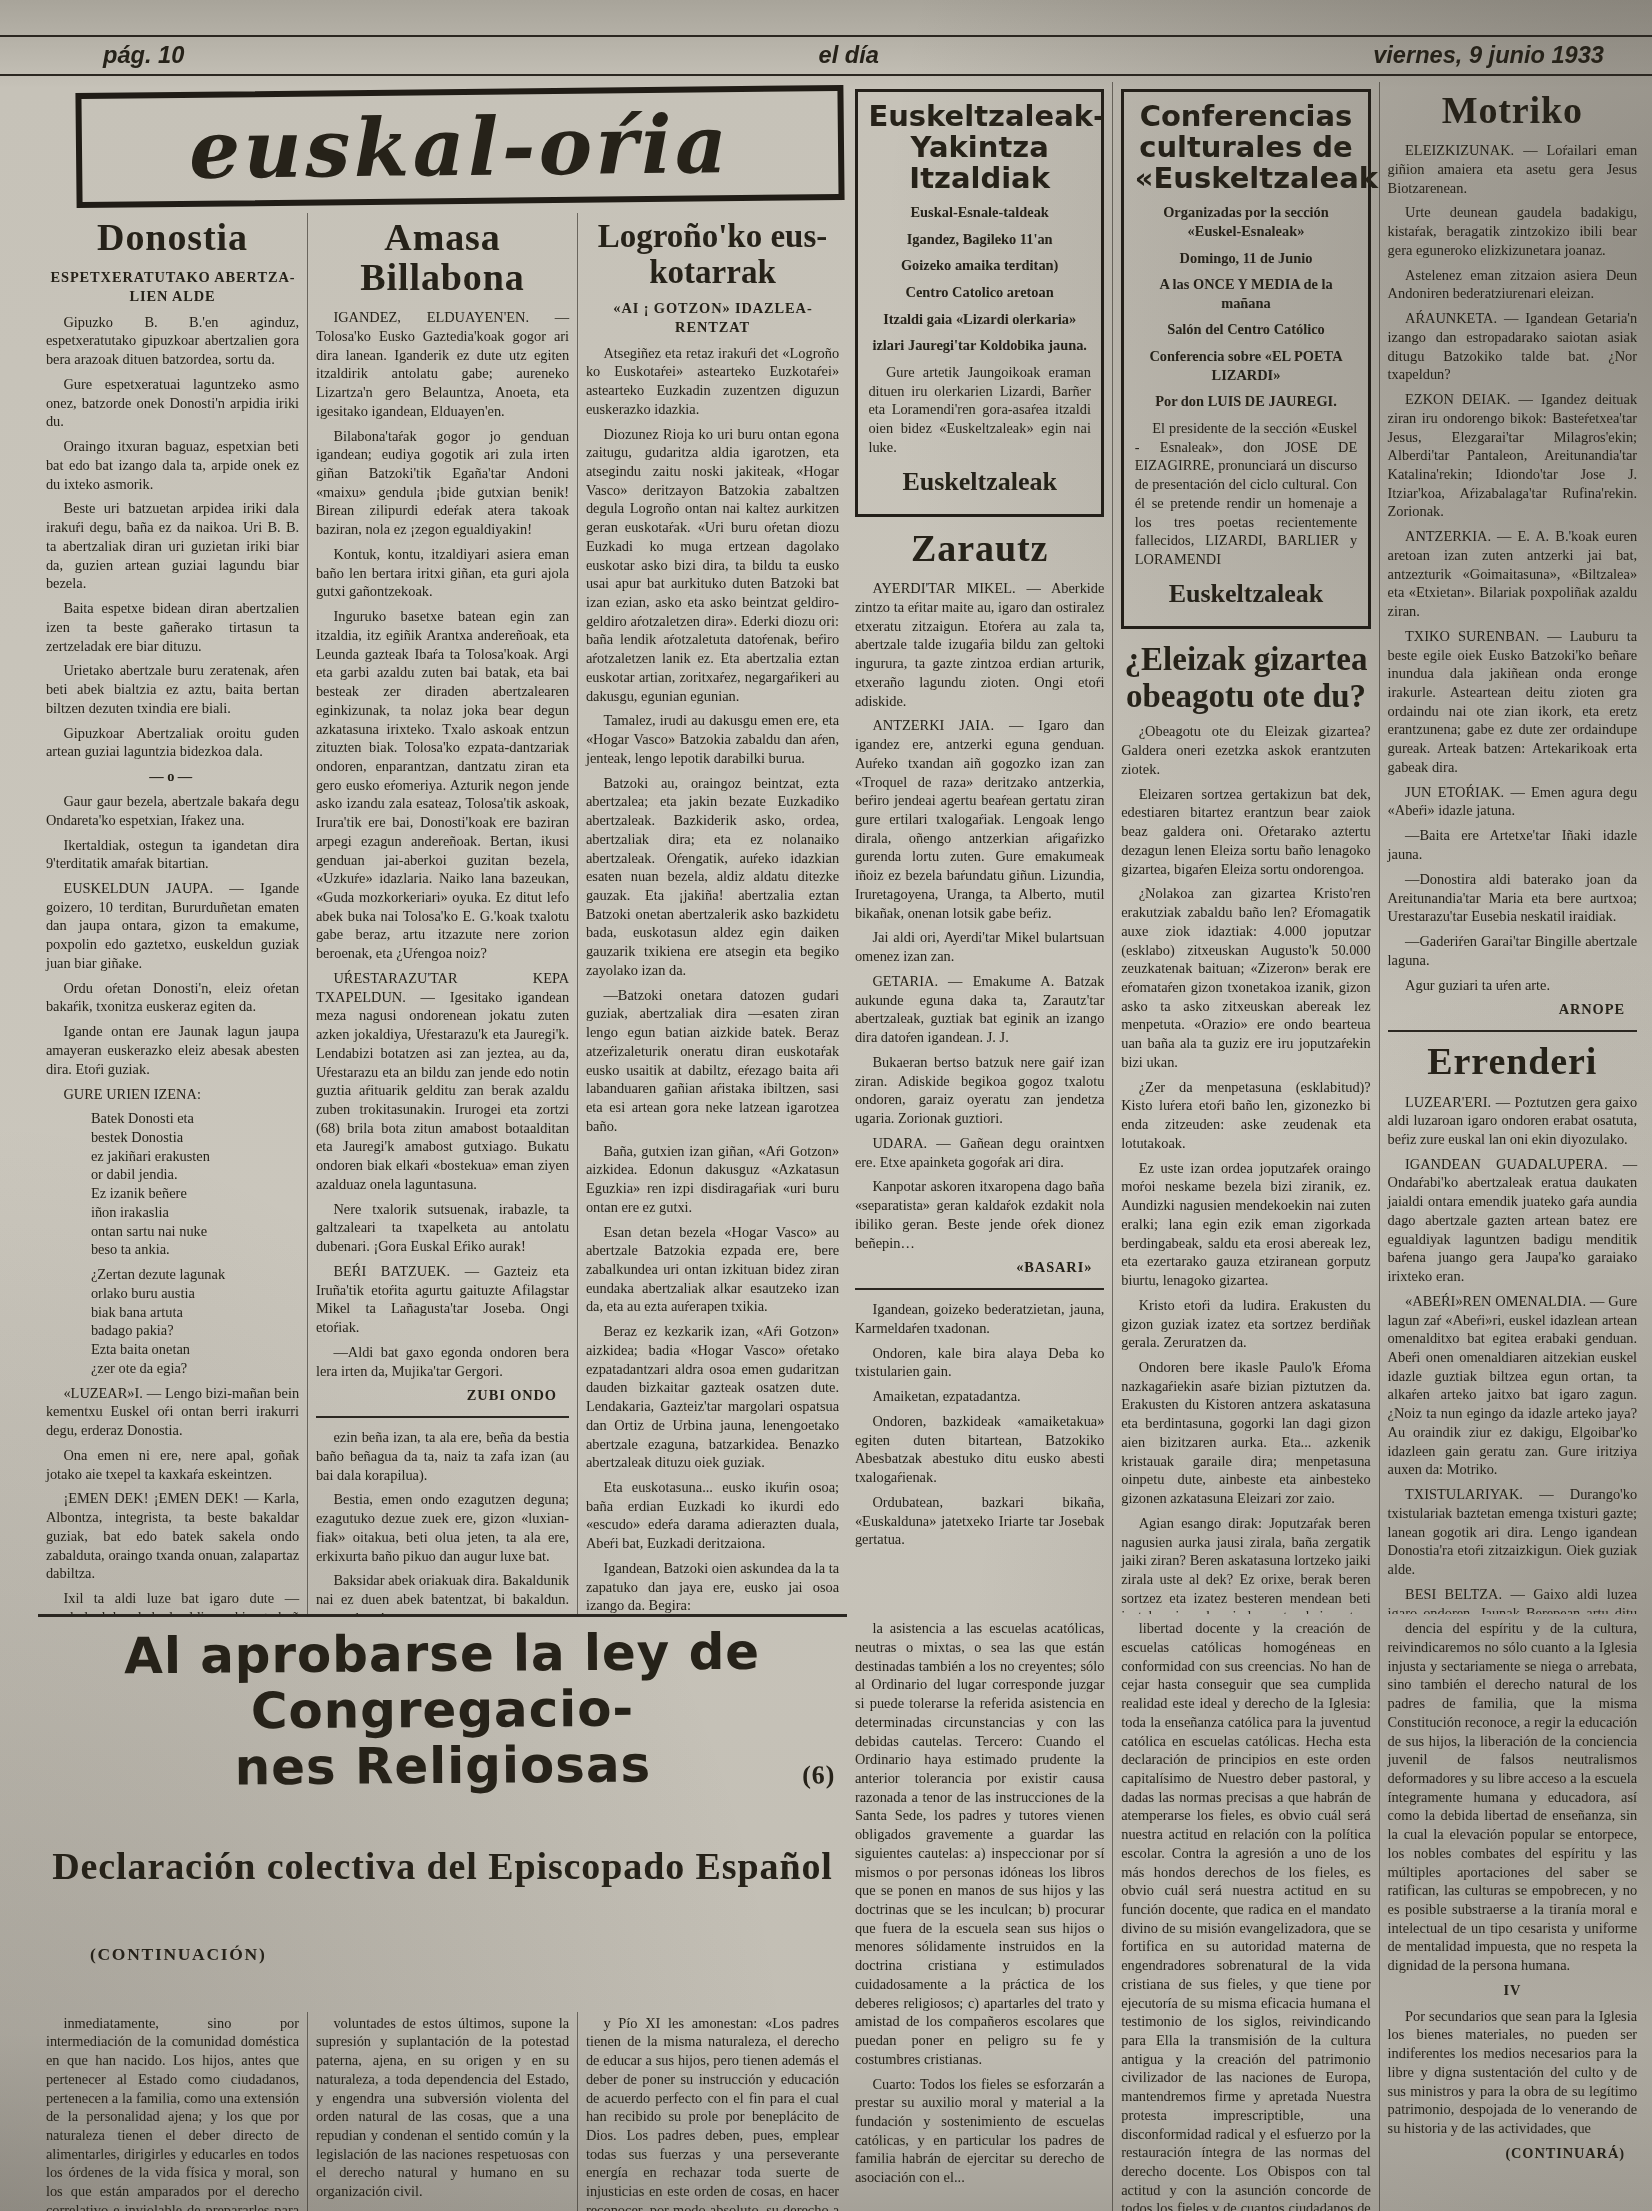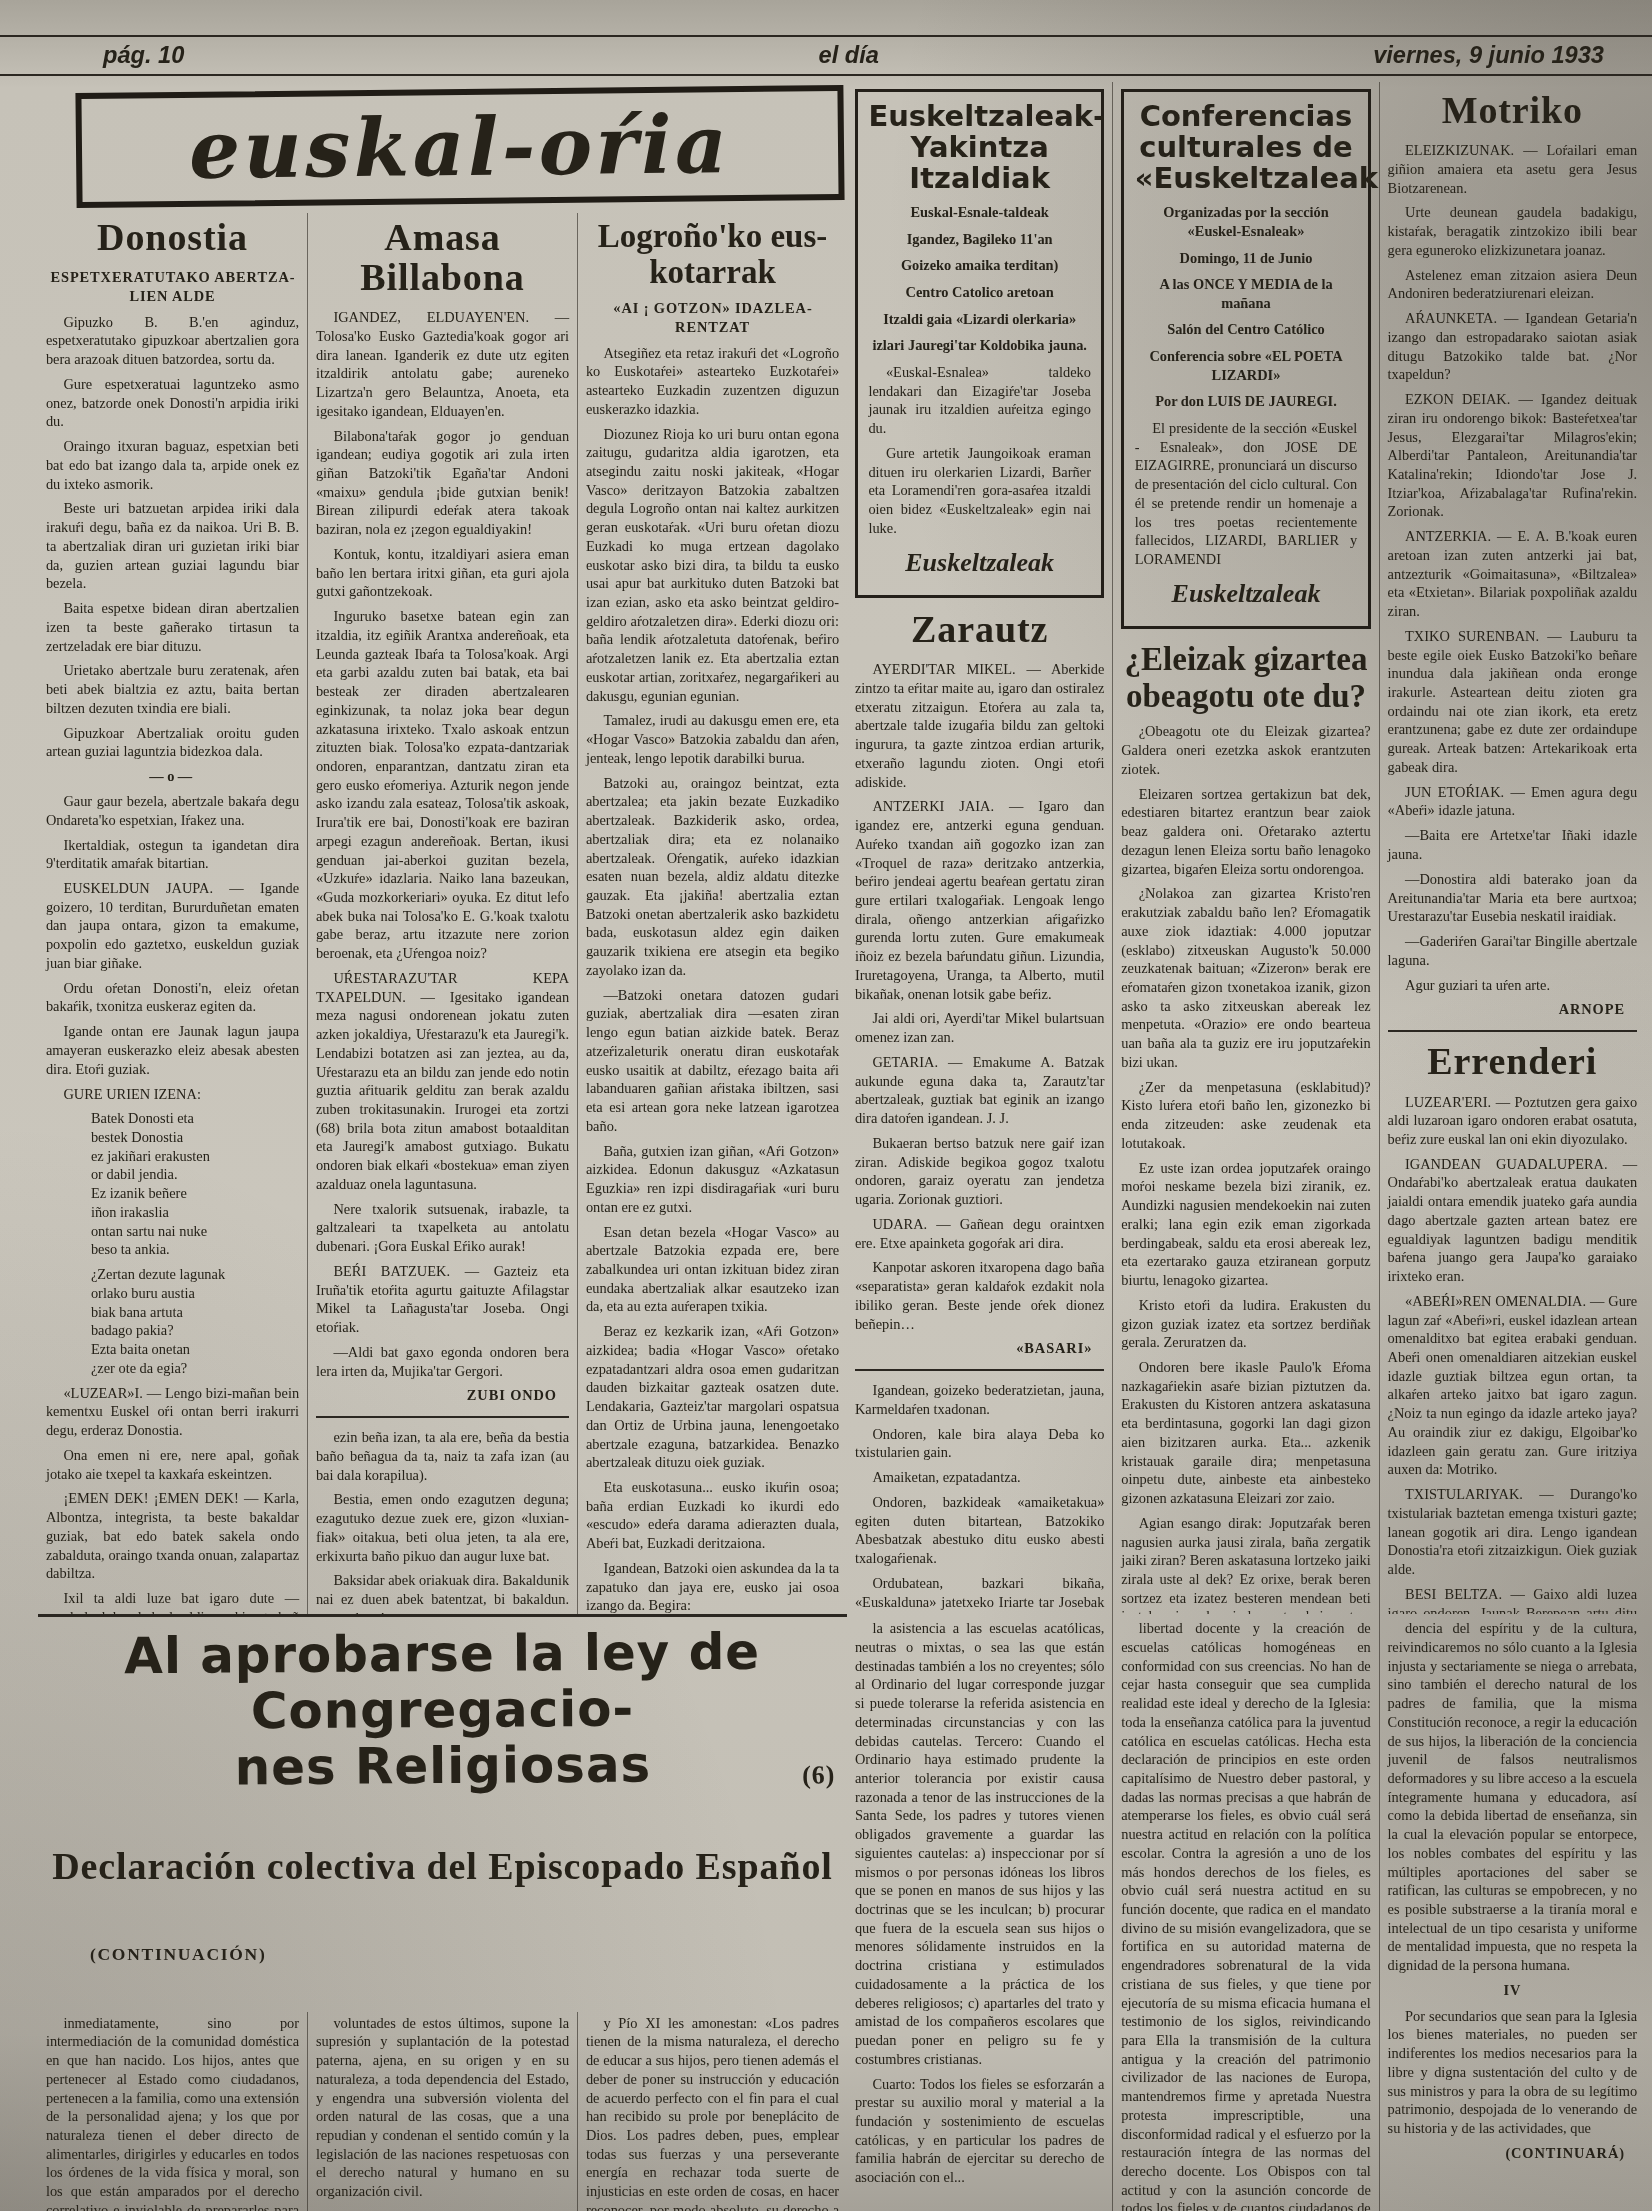--- a/index.html
+++ b/index.html
@@ -30,21 +30,21 @@
   .rcol{width:266px;padding:5.2px 7.9px 0 7.9px;border-right:0.9px solid rgba(45,40,33,.6);
     font-size:14.4px;line-height:1.3;text-align:justify;overflow:hidden;}
   .rcol.last{border-right:none;}
   .blk{margin:0 0 6.1px;text-indent:17.5px;}
   .h1{font-size:38px;font-weight:bold;text-align:center;text-indent:0;line-height:1.05;
     margin:3.5px 0 10.5px;letter-spacing:0.9px;}
   .h1b{font-size:33px;font-weight:bold;text-align:center;text-indent:0;line-height:1.1;margin:3.5px 0 8.7px;}
   .center{text-align:center;font-weight:bold;text-indent:0;letter-spacing:0.9px;margin:3.5px 0 7px;}
   .verse{text-indent:0;padding-left:45px;white-space:pre-line;text-align:left;}
   .sig{text-align:right;font-weight:bold;text-indent:0;padding-right:12.2px;letter-spacing:0.9px;}
-  .bsig{text-align:center;font-weight:bold;text-indent:0;font-size:26px;margin-top:8.7px;font-style:italic;}
+  .bsig{text-align:center;font-weight:bold;text-indent:0;font-size:26px;margin-top:8.7px;}
   .rule{border:0;border-top:2.6px solid #2b2721;height:0;margin:10.5px 0;}
   .orule{text-align:center;font-weight:bold;text-indent:0;letter-spacing:3.5px;}
   .boxed{border:3.5px solid #231f19;padding:7px 10.5px 8.7px;margin:1.7px 0 12.2px;}
   .boxtitle{font-family:"DejaVu Sans",sans-serif;font-weight:bold;font-size:29px;
     line-height:1.08;text-align:center;text-indent:0;margin:1.7px 0 8.7px;}
   .boxline{text-align:center;font-weight:bold;text-indent:0;margin:7.9px 0;font-family:Liberation Serif, serif;}
   .bottom{position:absolute;top:1614px;left:38px;width:1607px;height:597px;display:flex;}
   .bgroup-left{width:809px;border-top:3.5px solid #2b2721;display:flex;flex-direction:column;gap:43px;}
   .bighead{position:relative;font-family:"DejaVu Sans",sans-serif;font-weight:bold;
     font-size:50px;line-height:1.12;text-align:center;letter-spacing:0.9px;margin:8.7px 7px 1.7px;
@@ -141,21 +141,20 @@
     </div>
     <div class="rcol boxedwrap">
       <div class="boxed">
           <p class="blk boxtitle">Euskeltzaleak-Yakintza Itzaldiak</p>
           <p class="blk boxline">Euskal-Esnale-taldeak</p>
           <p class="blk boxline">Igandez, Bagileko 11'an</p>
           <p class="blk boxline">Goizeko amaika terditan)</p>
           <p class="blk boxline">Centro Catolico aretoan</p>
           <p class="blk boxline">Itzaldi gaia «Lizardi olerkaria»</p>
           <p class="blk boxline">izlari Jauregi'tar Koldobika jauna.</p>
-          <p class="blk para">«Euskal-Esnalea» taldeko lendakari dan Eizagiŕe'tar Joseba jaunak iru itzaldien auŕeitza egingo du.</p>
           <p class="blk para">Gure artetik Jaungoikoak eraman dituen iru olerkarien Lizardi, Barñer eta Loramendi'ren gora-asaŕea itzaldi oien bidez «Euskeltzaleak» egin nai luke.</p>
           <p class="blk bsig">Euskeltzaleak</p>
         </div>
       <div>
           <p class="blk h1">Zarautz</p>
           <p class="blk para">AYERDI'TAR MIKEL. — Aberkide zintzo ta eŕitar maite au, igaro dan ostiralez etxeratu zitzaigun. Etoŕera au zala ta, abertzale talde izugaŕia bildu zan geltoki ingurura, ta gazte zintzoa erdian arturik, etxeraño lagundu zioten. Ongi etoŕi adiskide.</p>
           <p class="blk para">ANTZERKI JAIA. — Igaro dan igandez ere, antzerki eguna genduan. Auŕeko txandan aiñ gogozko izan zan «Troquel de raza» deritzako antzerkia, beŕiro jendeai agertu beaŕean gertatu ziran gure ertilari txalogaŕiak. Lengoak lengo dirala, oñengo antzerkian aŕigaŕizko gurenda lortu zuten. Gure emakumeak iñoiz ez bezela baŕundatu giñun. Lizundia, Iruretagoyena, Uranga, ta Alberto, mutil bikañak, onenan lotsik gabe beŕiz.</p>
           <p class="blk para">Jai aldi ori, Ayerdi'tar Mikel bulartsuan omenez izan zan.</p>
           <p class="blk para">GETARIA. — Emakume A. Batzak aukunde eguna daka ta, Zarautz'tar abertzaleak, guztiak bat eginik an izango dira datoŕen igandean. J. J.</p>
           <p class="blk para">Bukaeran bertso batzuk nere gaiŕ izan ziran. Adiskide begikoa gogoz txalotu ondoren, garaiz oyeratu zan jendetza ugaria. Zorionak guztiori.</p>

